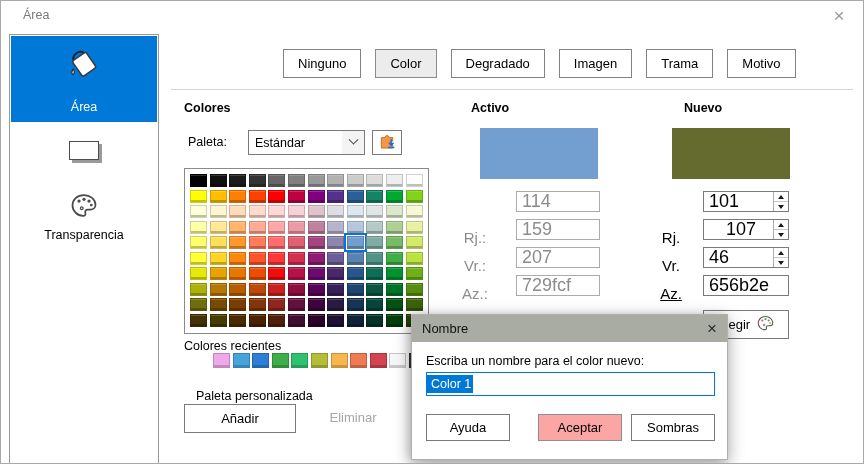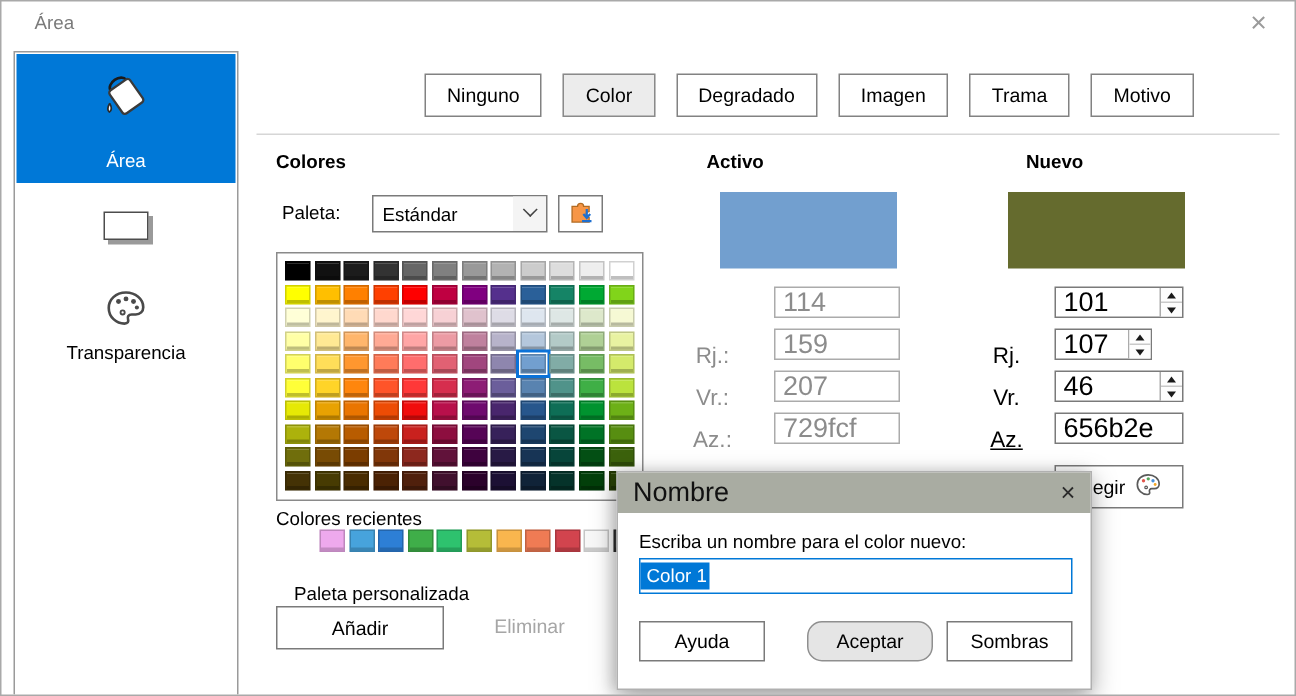--- a/index.html
+++ b/index.html
@@ -95,30 +95,30 @@
   .pick-btn { position:absolute; left:702px; top:309px; width:86px; height:29px;
               border:1px solid #7a7a7a; background:#fff; display:flex; align-items:center;
               justify-content:center; gap:6px; font-size:13px; }
 
   
   .dialog { position:absolute; left:410px; top:313px; width:317px; height:146px; background:#fff;
             border:1px solid #b0b0b0; box-shadow:0 5px 16px rgba(0,0,0,0.35), -3px 0 8px rgba(0,0,0,0.12);
             z-index:10; }
   .dlg-title { position:absolute; left:0; top:0; right:0; height:27px; background:#a9aca2;
                display:flex; align-items:center; }
-  .dlg-title .t { padding-left:10px; font-size:18px; color:#111; flex:1; }
+  .dlg-title .t { padding-left:10px; font-size:13px; color:#111; flex:1; }
   .dlg-close { width:30px; text-align:center; font-size:17px; color:#2b2b2b; line-height:27px; }
   .dlg-prompt { position:absolute; left:14px; top:39px; font-size:12.5px; }
   .dlg-input { position:absolute; left:14px; top:57px; width:289px; height:24px;
                border:1px solid #0078d7; background:#fff; display:flex; align-items:center; }
   .dlg-input .sel { background:#0078d7; color:#fff; padding:2px 2px 2px 4px; font-size:12.5px; }
   .dlg-btn { position:absolute; top:99px; height:27px; width:84px; border:1px solid #7a7a7a;
              background:#fff; font-size:13px; display:flex; align-items:center; justify-content:center; }
   .dlg-btn.help { left:14px; }
-  .dlg-btn.ok { left:126px; background:#e5e5e5; border-color:#8f8f8f;border-radius:10px; }
+  .dlg-btn.ok { left:126px; background:#fca5a5; border-color:#8f8f8f; }
   .dlg-btn.cancel { left:219px; }
 </style>
 </head>
 <body>
 
 <div class="window">
 
   <div class="win-title">Área</div>
   <div class="win-close">×</div>
 
@@ -367,21 +367,21 @@
       <span class="spin-btn up">
           <span class="tri-up"></span>
         </span>
       <span class="spin-btn">
           <span class="tri-down"></span>
         </span>
     </span>
   </div>
 
   <div class="fld-label" style="left:645px; top:218px; width:50px;">Vr.</div>
-  <div class="fld-box" style="left:702px; top:218px; width:65px;">
+  <div class="fld-box" style="left:702px; top:218px; width:86px;text-align:center;">
     <span class="txt">107</span>
     <span class="spin-col">
       <span class="spin-btn up">
           <span class="tri-up"></span>
         </span>
       <span class="spin-btn">
           <span class="tri-down"></span>
         </span>
     </span>
   </div>

